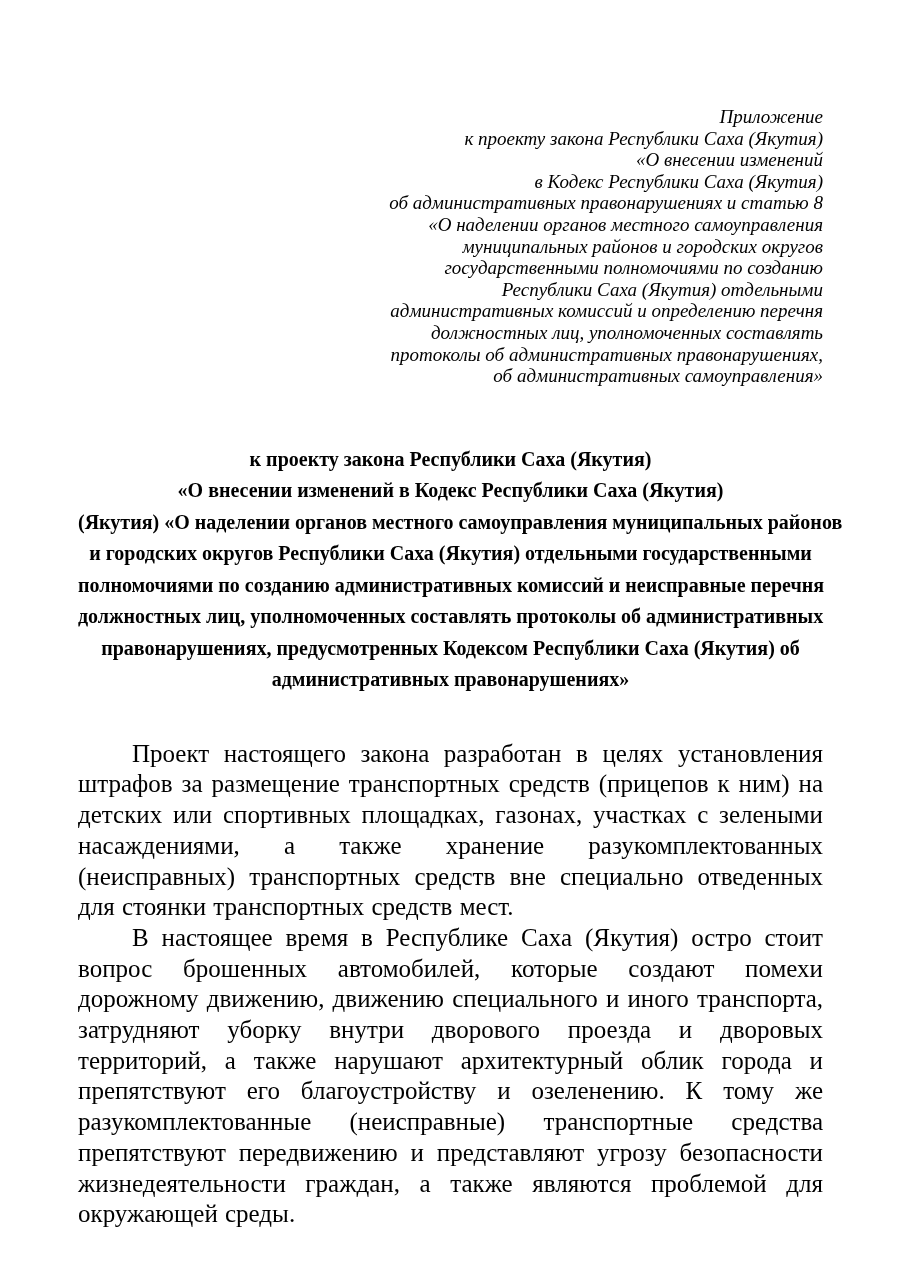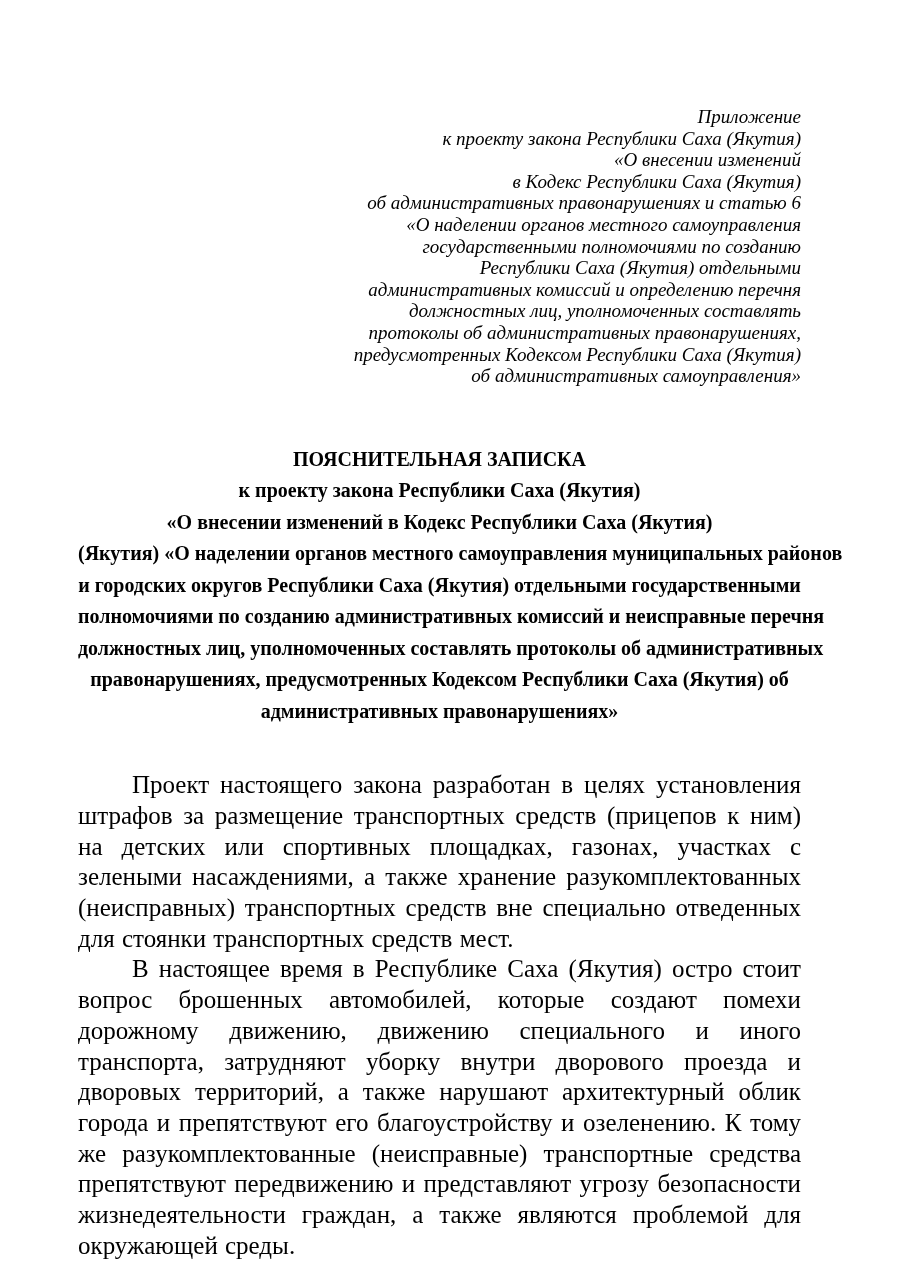--- a/index.html
+++ b/index.html
@@ -9,21 +9,21 @@
   * { margin: 0; padding: 0; box-sizing: border-box; }
   html, body { background: #888; }
   .page {
     position: relative;
     width: 905px;
     height: 1280px;
     margin: 0 auto;
     background: var(--page-bg, #ffffff);
     color: var(--text-color, #000000);
     font-family: "Liberation Serif", "DejaVu Serif", serif;
-    padding: 106px 104px 0 78px;
+    padding: 106px 82px 0 78px;
     overflow: hidden;
   }
   .annex {
     text-align: right;
     font-style: italic;
     font-size: 19px;
     line-height: 21.6px;
   }
   .annex-line {
     white-space: nowrap;
@@ -52,33 +52,32 @@
 </head>
 <body>
 
 <div class="page">
 
   <div class="annex">
       <div class="annex-line">Приложение</div>
       <div class="annex-line">к проекту закона Республики Саха (Якутия)</div>
       <div class="annex-line">«О внесении изменений</div>
       <div class="annex-line">в Кодекс Республики Саха (Якутия)</div>
-      <div class="annex-line">об административных правонарушениях и статью 6</div>
+      <div class="annex-line">об административных правонарушениях и статью 8</div>
       <div class="annex-line">«О наделении органов местного самоуправления</div>
+      <div class="annex-line">муниципальных районов и городских округов</div>
       <div class="annex-line">государственными полномочиями по созданию</div>
       <div class="annex-line">Республики Саха (Якутия) отдельными</div>
       <div class="annex-line">административных комиссий и определению перечня</div>
       <div class="annex-line">должностных лиц, уполномоченных составлять</div>
       <div class="annex-line">протоколы об административных правонарушениях,</div>
-      <div class="annex-line">предусмотренных Кодексом Республики Саха (Якутия)</div>
       <div class="annex-line">об административных самоуправления»</div>
     </div>
 
   <div class="title">
-      <div class="title-line">ПОЯСНИТЕЛЬНАЯ ЗАПИСКА</div>
       <div class="title-line">к проекту закона Республики Саха (Якутия)</div>
       <div class="title-line">«О внесении изменений в Кодекс Республики Саха (Якутия)</div>
       <div class="title-line">(Якутия) «О наделении органов местного самоуправления муниципальных районов</div>
       <div class="title-line">и городских округов Республики Саха (Якутия) отдельными государственными</div>
       <div class="title-line">полномочиями по созданию административных комиссий и неисправные перечня</div>
       <div class="title-line">должностных лиц, уполномоченных составлять протоколы об административных</div>
       <div class="title-line">правонарушениях, предусмотренных Кодексом Республики Саха (Якутия) об</div>
       <div class="title-line">административных правонарушениях»</div>
     </div>
 

